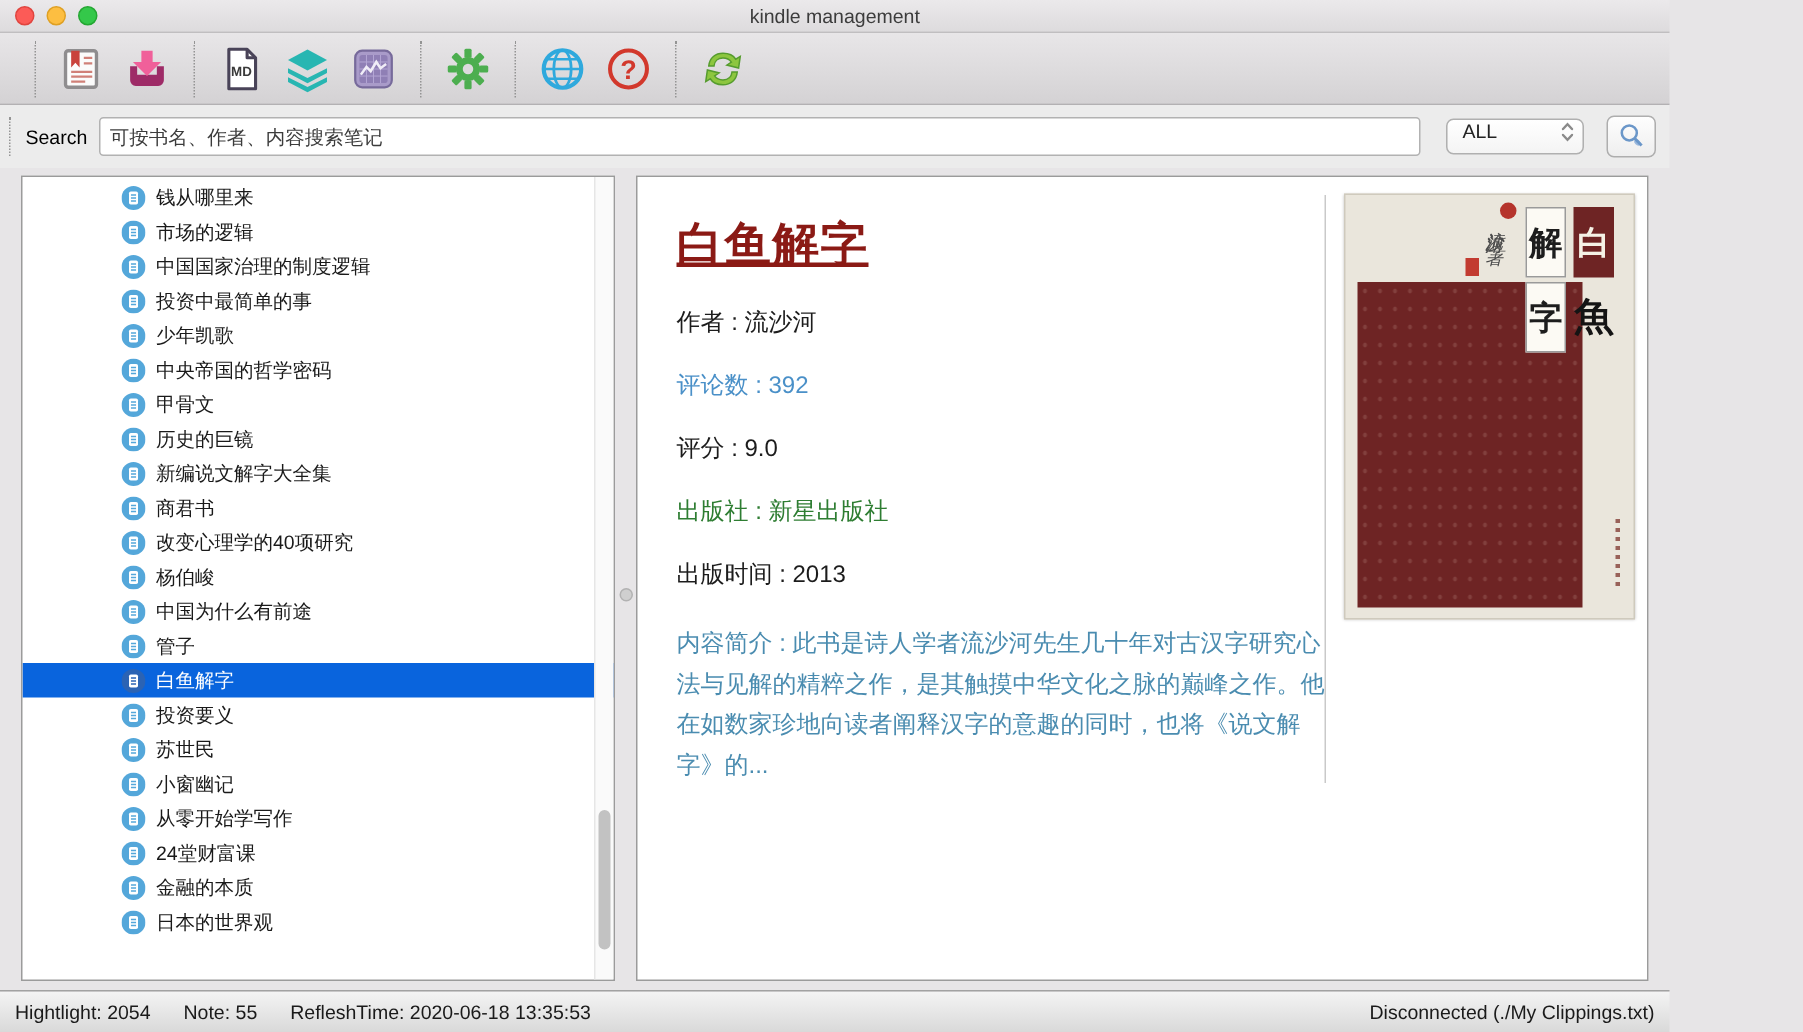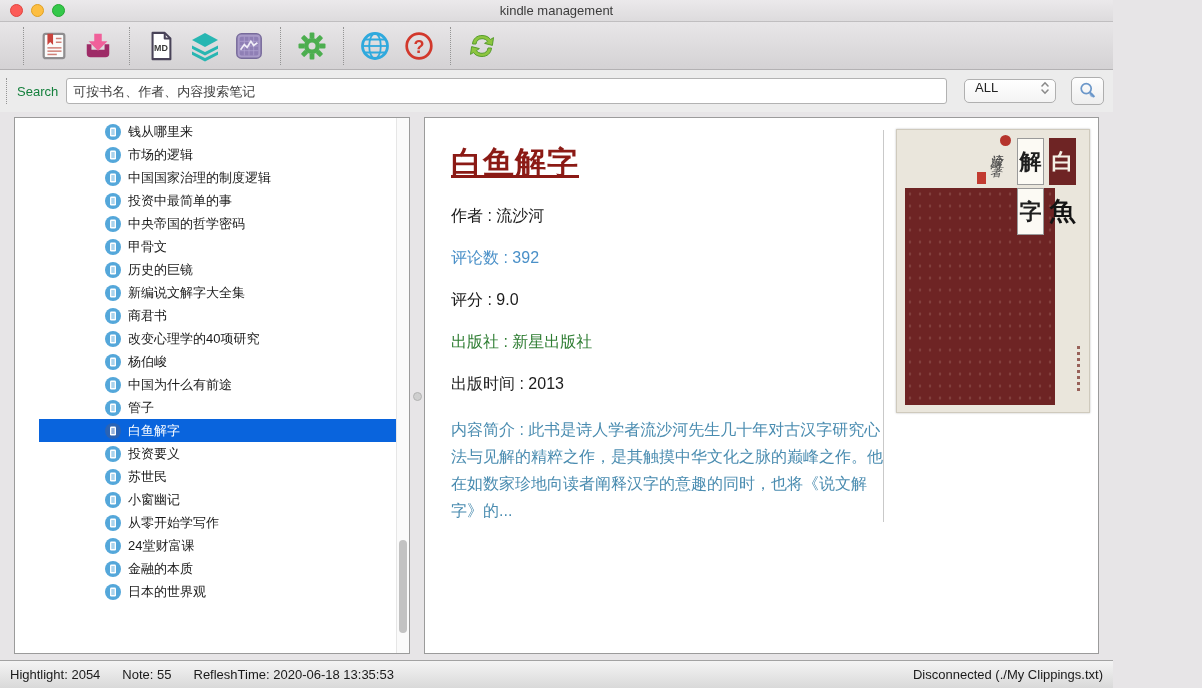--- a/index.html
+++ b/index.html
@@ -19,30 +19,30 @@
   
   .toolbar { height:48px; background:linear-gradient(#e8e6e8,#d4d2d4); border-bottom:1px solid #b3b1b3; display:flex; align-items:center; padding-left:20px; flex:none; }
   .tb-handle { width:1px; height:38px; border-left:1px dotted #949494; margin:0 8px 0 3px; }
   .tb-sep { width:1px; height:38px; border-left:1px dotted #949494; margin:0 9px; }
   .tb-btn { width:44px; height:42px; display:flex; align-items:center; justify-content:center; cursor:default; }
   .tb-btn svg { display:block; }
 
   
   .search-row { height:42px; background:#ececec; display:flex; align-items:center; padding:0 9px 0 6px; flex:none; }
   .sr-handle { width:1px; height:26px; border-left:1px dotted #949494; margin-right:10px; }
-  .search-label { font-size:13px; color:#15803d; margin-right:8px; }
+  .search-label { font-size:13px; color:#000000; margin-right:8px; }
   .search-input { flex:1; height:23px; border:1px solid #b2b2b2; border-radius:3px; background:#fff; font-size:13px; padding:12px 6px; color:#222; outline:none; font-family:inherit; }
   .search-input::placeholder { color:#3c3c3c; opacity:1; }
   .filter-box { width:92px; height:24px; margin-left:17px; background:linear-gradient(#ffffff,#f4f4f4); border:1px solid #b0b0b0; border-radius:5px; display:flex; align-items:flex-start; padding:0 4px 0 10px; font-size:13px; color:#222; }
   .filter-box .fb-label { flex:1; }
   .search-btn { width:33px; height:28px; margin-left:15px; background:linear-gradient(#fefefe,#eeeeee); border:1px solid #aeaeae; border-radius:5px; display:flex; align-items:center; justify-content:center; }
 
   
   .main { flex:1; background:#e7e5e7; position:relative; padding:5px 14px 6px 14px; display:flex; gap:14px; min-height:0; }
-  .panel { background:#fff; border:1px solid #9b9b9b;padding-left:24px; }
+  .panel { background:#fff; border:1px solid #9b9b9b; }
 
   .list-panel { width:396px; flex:none; position:relative; overflow:hidden; }
   .list-rows { padding-top:2px; }
   .list-row { height:23px; display:flex; align-items:center; padding-left:66px; font-size:13px; color:#1a1a1a; }
   .list-row .li-icon { flex:none; width:16px; height:16px; margin-right:7px; }
   .list-row.selected { background:#0964dd; color:#fff; }
   .list-scrollbar { position:absolute; top:0; right:0; bottom:0; width:13px; background:#fafafa; border-left:1px solid #e6e6e6; }
   .sb-thumb { position:absolute; left:2px; width:8px; top:422px; height:93px; border-radius:5px; background:#c2c2c2; }
 
   .split-dot { position:absolute; left:413px; top:280px; width:9px; height:9px; border-radius:50%; background:#cfcfcf; border:1px solid #b2b2b2; }
@@ -258,20 +258,32 @@
           <div class="list-row">
             <svg class="li-icon" viewBox="0 0 16 16">
               <circle cx="8" cy="8" r="8" fill="#54a7da"></circle>
               <rect x="5" y="3.6" width="6" height="8.8" rx="1.2" fill="#ffffff"></rect>
               <g stroke="#54a7da" stroke-width="1">
                 <line x1="6.3" y1="6" x2="9.7" y2="6"></line>
                 <line x1="6.3" y1="8" x2="9.7" y2="8"></line>
                 <line x1="6.3" y1="10" x2="9.7" y2="10"></line>
               </g>
             </svg>
+            <span>少年凯歌</span>
+          </div>
+          <div class="list-row">
+            <svg class="li-icon" viewBox="0 0 16 16">
+              <circle cx="8" cy="8" r="8" fill="#54a7da"></circle>
+              <rect x="5" y="3.6" width="6" height="8.8" rx="1.2" fill="#ffffff"></rect>
+              <g stroke="#54a7da" stroke-width="1">
+                <line x1="6.3" y1="6" x2="9.7" y2="6"></line>
+                <line x1="6.3" y1="8" x2="9.7" y2="8"></line>
+                <line x1="6.3" y1="10" x2="9.7" y2="10"></line>
+              </g>
+            </svg>
             <span>中央帝国的哲学密码</span>
           </div>
           <div class="list-row">
             <svg class="li-icon" viewBox="0 0 16 16">
               <circle cx="8" cy="8" r="8" fill="#54a7da"></circle>
               <rect x="5" y="3.6" width="6" height="8.8" rx="1.2" fill="#ffffff"></rect>
               <g stroke="#54a7da" stroke-width="1">
                 <line x1="6.3" y1="6" x2="9.7" y2="6"></line>
                 <line x1="6.3" y1="8" x2="9.7" y2="8"></line>
                 <line x1="6.3" y1="10" x2="9.7" y2="10"></line>

